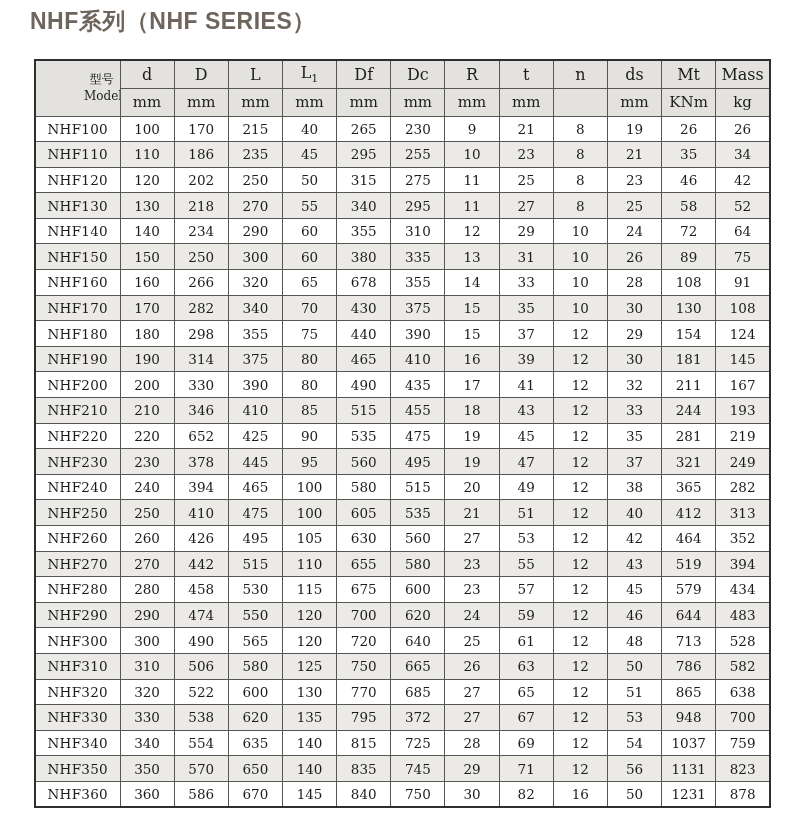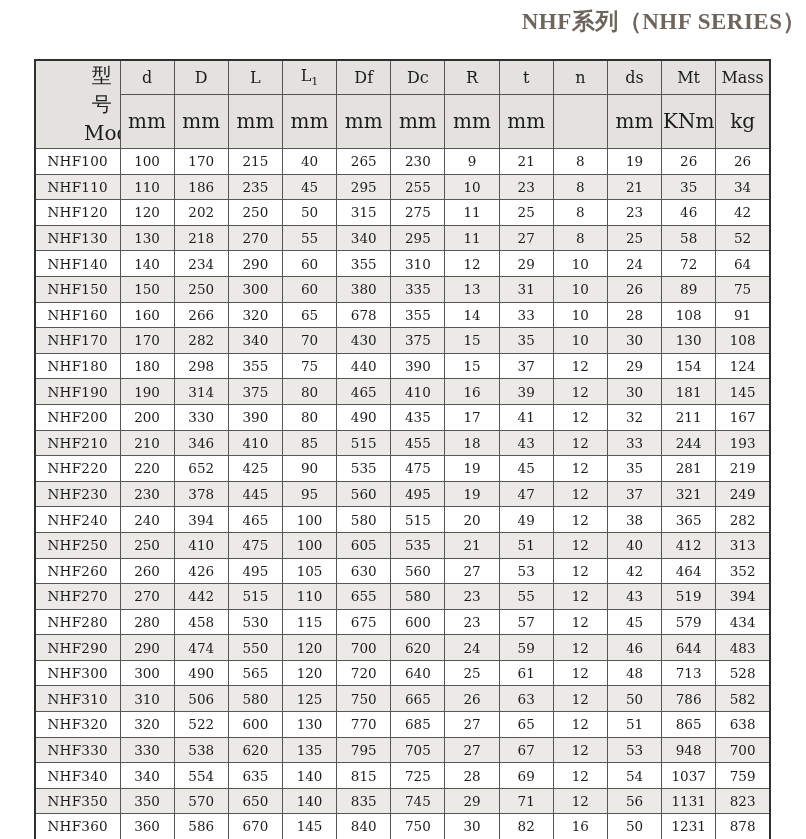--- a/index.html
+++ b/index.html
@@ -11,28 +11,27 @@
     height: 839px;
     font-family: "DejaVu Serif", serif;
   }
   .page {
     width: 806px;
     height: 839px;
     overflow: hidden;
     background: #ffffff;
   }
   .title {
-    font-family: Liberation Serif, serif;
+    font-family: Liberation Sans, sans-serif;
     font-size: 23px;
     font-weight: 700;
     color: #6e665c;
     margin: 6px 0 0 30px;
     letter-spacing: 0.5px;
     white-space: nowrap;
-    text-align: right;
   }
   table.spec-table {
     border-collapse: collapse;
     table-layout: fixed;
     width: 737px;
     margin: 22px 0 0 34px;
     border: 2px solid #2f2f2f;
   }
   col.model-col { width: 85px; }
   th, td {
@@ -41,34 +40,34 @@
     vertical-align: middle;
     color: #1c1c1c;
     padding: 0;
     overflow: hidden;
   }
   thead th {
     background: #e3e2df;
     font-weight: normal;
   }
   th.model-th {
-    font-size: 20px;
+    font-size: 12px;
     line-height: 1.45;
     padding-left: 48px;
   }
   th.col-name {
     font-size: 16px;
     height: 28px;
   }
   th.col-name sub {
     font-size: 11px;
   }
   th.col-unit {
-    font-size: 20px;
-    height: 44px;
+    font-size: 15px;
+    height: 28px;
   }
   tbody td {
     font-size: 13.5px;
     height: 25.6px;
     background: #ffffff;
   }
   tbody tr.stripe td {
     background: #ebeae7;
   }
   td.model-cell {
@@ -477,21 +476,21 @@
           <td>865</td>
           <td>638</td>
         </tr>
         <tr class="stripe">
           <td class="model-cell">NHF330</td>
           <td>330</td>
           <td>538</td>
           <td>620</td>
           <td>135</td>
           <td>795</td>
-          <td>705</td>
+          <td>372</td>
           <td>27</td>
           <td>67</td>
           <td>12</td>
           <td>53</td>
           <td>948</td>
           <td>700</td>
         </tr>
         <tr class="">
           <td class="model-cell">NHF340</td>
           <td>340</td>

